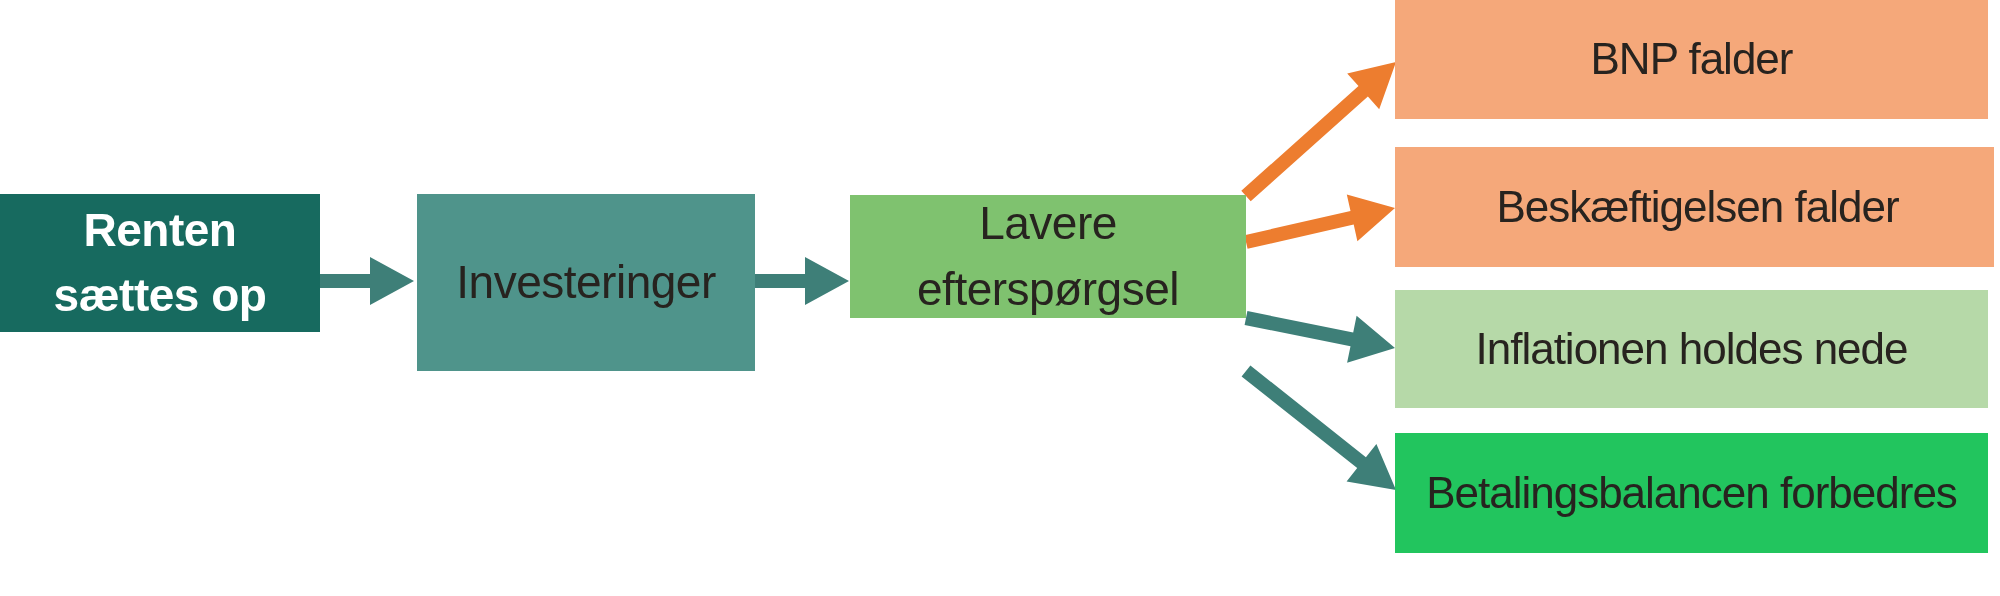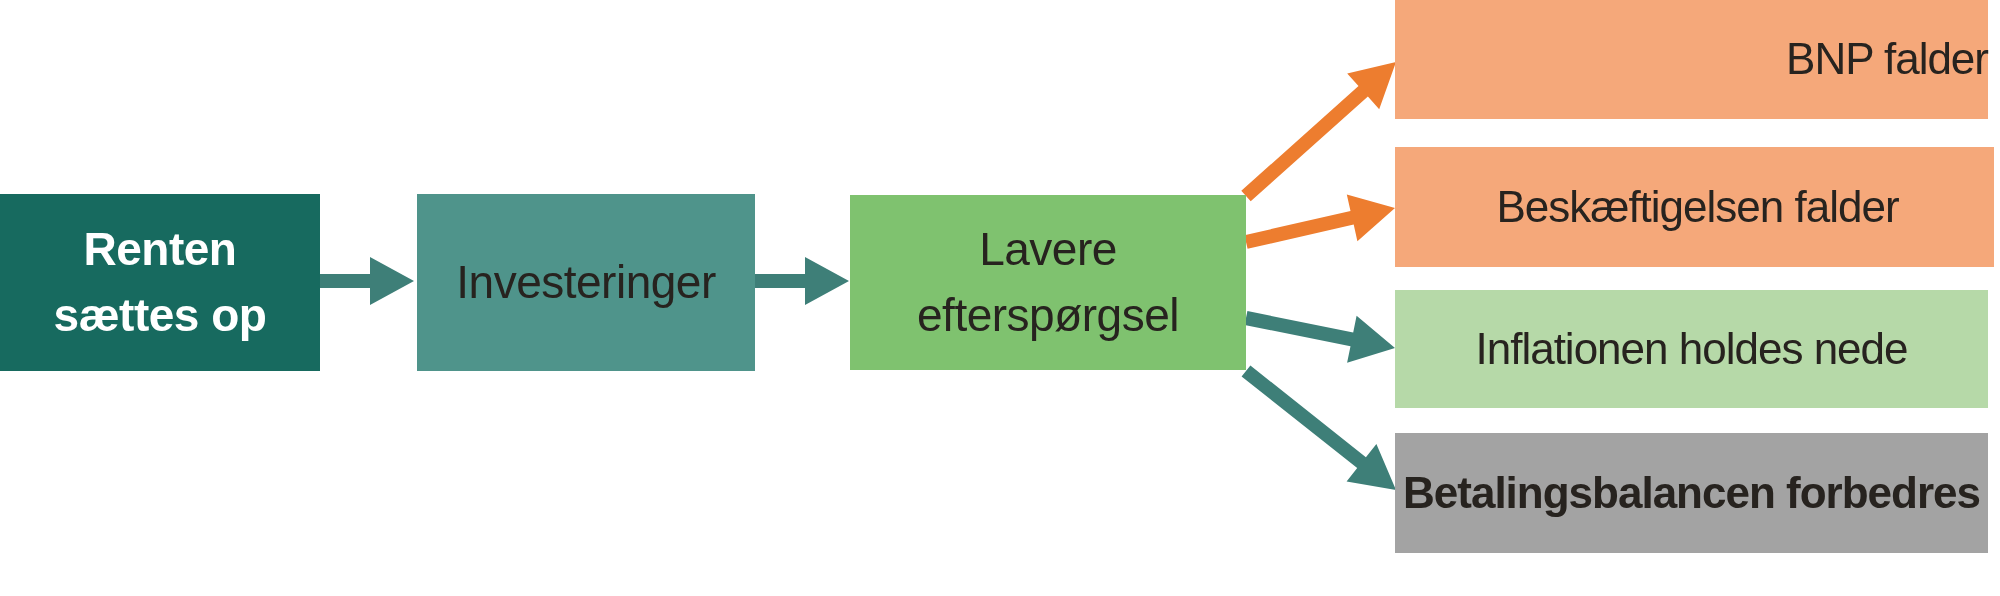--- a/index.html
+++ b/index.html
@@ -30,24 +30,24 @@
   .node .line {
     font-size: 46px;
     line-height: 1.42;
     white-space: nowrap;
   }
   .outcome .line {
     font-size: 44px;
     letter-spacing: -1px;
   }
   
-  .n-main-0   { left: 0px;    top: 194px; width: 320px; height: 177px; }
+  .n-main-0   { left: 0px;    top: 194px; width: 320px; height: 138px; }
   .n-main-1   { left: 417px;  top: 194px; width: 338px; height: 177px; }
-  .n-main-2   { left: 850px;  top: 195px; width: 396px; height: 175px; }
-  .n-out-0    { left: 1395px; top: 0px;   width: 593px; height: 119px; align-items: flex-end; }
+  .n-main-2   { left: 850px;  top: 195px; width: 396px; height: 123px; }
+  .n-out-0    { left: 1395px; top: 0px;   width: 593px; height: 119px; }
   .n-out-1    { left: 1395px; top: 147px; width: 593px; height: 120px; padding-left: 6px; }
   .n-out-2    { left: 1395px; top: 290px; width: 593px; height: 118px; }
   .n-out-3    { left: 1395px; top: 433px; width: 593px; height: 120px; }
 </style>
 </head>
 <body>
 
 <div class="canvas">
 
   <svg id="arrow-layer" viewBox="0 0 2000 596" xmlns="http://www.w3.org/2000/svg">
@@ -78,17 +78,17 @@
   </div>
 
   <div class="node outcome n-out-1" style="background-color: rgb(245, 168, 122); color: rgb(39, 35, 31); font-weight: normal;">
     <span class="line">Beskæftigelsen falder</span>
   </div>
 
   <div class="node outcome n-out-2" style="background-color: rgb(182, 217, 168); color: rgb(39, 35, 31); font-weight: normal;">
     <span class="line">Inflationen holdes nede</span>
   </div>
 
-  <div class="node outcome n-out-3" style="background-color: #a3a3a3; color: rgb(39, 35, 31); font-weight: bold;">
+  <div class="node outcome n-out-3" style="background-color: #22c55e; color: rgb(39, 35, 31); font-weight: normal;">
     <span class="line">Betalingsbalancen forbedres</span>
   </div>
 
 </div>
 
 </body></html>

